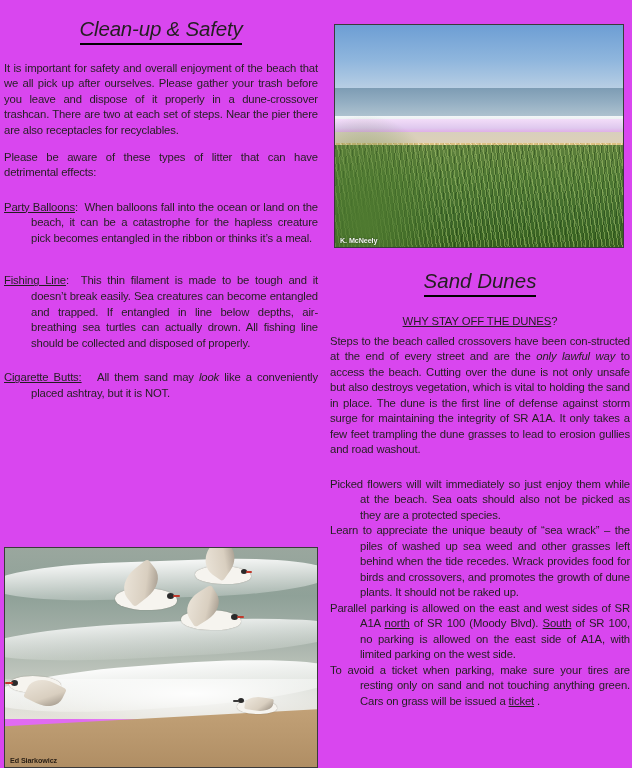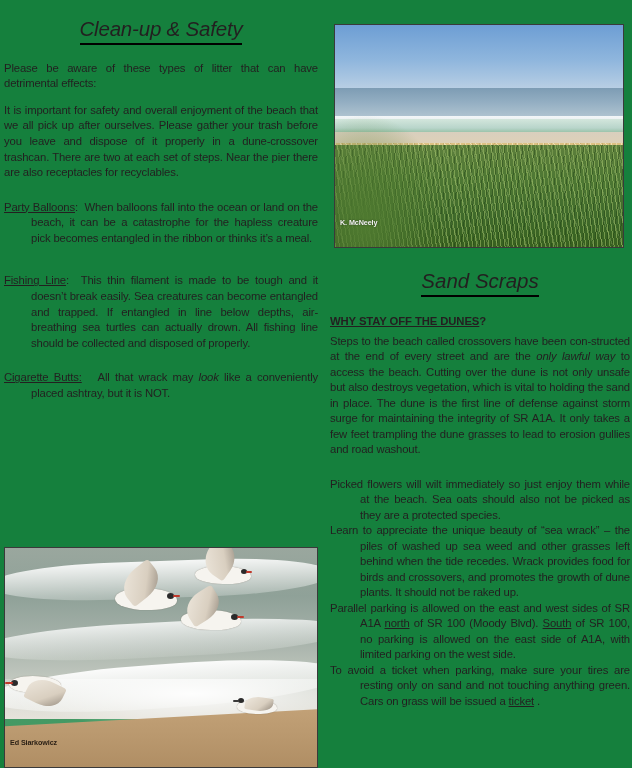--- a/index.html
+++ b/index.html
@@ -7,21 +7,21 @@
     margin: 0; padding: 0;
     width: 632px; height: 768px;
     background: #ffffff;
     font-family: "Liberation Sans", sans-serif;
     color: #231f20;
     overflow: hidden;
   }
   .page {
     position: relative;
     width: 632px; height: 768px;
-    background: #15803d;
+    background: #d946ef;
   }
 
   
   .col-left {
     position: absolute;
     left: 4px; top: 18px;
     width: 314px;
     height: 750px;
   }
   .col-right {
@@ -47,23 +47,23 @@
     display: inline-block;
   }
   .title-dunes {
     font-size: 20.5px;
     font-style: italic;
     text-align: center;
     margin: 14px 0 18px 0;
     line-height: 1.1;
   }
   .subhead {
-    text-align: left;
+    text-align: center;
     font-size: 11.3px;
-    font-weight: bold;
+    font-weight: normal;
     margin: 4px 0 7px 0;
     letter-spacing: -0.1px;
   }
   .subhead .u { text-decoration: underline; }
 
   
   p {
     margin: 0 0 11px 0;
     font-size: 11.3px;
     line-height: 15.6px;
@@ -90,21 +90,21 @@
   }
 
   
   .photo {
     position: relative;
     border: 1px solid #3a3a3a;
     overflow: hidden;
   }
   .credit {
     position: absolute;
-    left: 5px; bottom: 20px;
+    left: 5px; bottom: 2px;
     font-size: 7.2px;
     font-weight: bold;
     color: #f2f2f2;
     letter-spacing: -0.1px;
     text-shadow: 0 0 2px rgba(0,0,0,.55);
     z-index: 6;
   }
   .credit.dark {
     color: #2c2116;
     text-shadow: none;
@@ -230,38 +230,38 @@
 <body>
 
 <div class="page">
 
   <div class="col-left">
 
     <div class="title">
       <span class="u">Clean-up &amp; Safety</span>
     </div>
 
+    <p>It is important for safety and overall enjoyment of the beach that we all pick up after ourselves. Please gather your trash before you leave and dispose of it properly in a dune-crossover trashcan. There are two at each set of steps. Near the pier there are also receptacles for recyclables.</p>
+
     <p>Please be aware of these types of litter that can have detrimental effects:</p>
 
-    <p>It is important for safety and overall enjoyment of the beach that we all pick up after ourselves. Please gather your trash before you leave and dispose of it properly in a dune-crossover trashcan. There are two at each set of steps. Near the pier there are also receptacles for recyclables.</p>
-
     <div class="sp-8"></div>
 
     <p class="hang"><span class="lbl">Party Balloons</span><span>:</span>&nbsp;&nbsp;<span>When balloons fall into the ocean or land on the beach, it can be a catastrophe for the hapless creature pick becomes entangled in the ribbon or thinks it’s a meal.</span></p>
 
     <div class="sp-8"></div>
 
 
     <div class="sp-8"></div>
 
     <p class="hang"><span class="lbl">Fishing Line</span><span>:</span>&nbsp;&nbsp;<span>This thin filament is made to be tough and it doesn’t break easily.  Sea creatures can become entangled and trapped.  If entangled in line below depths, air-breathing sea turtles can actually drown. All fishing line should be collected and  disposed of properly.</span></p>
 
     <div class="sp-8"></div>
 
-    <p class="hang"><span class="lbl">Cigarette Butts:</span>&nbsp;&nbsp;&nbsp;<span>All that wrack may </span><span class="it">look</span><span> like a conveniently placed ashtray, but it is NOT.</span></p>
+    <p class="hang"><span class="lbl">Cigarette Butts:</span>&nbsp;&nbsp;&nbsp;<span>All them sand may </span><span class="it">look</span><span> like a conveniently placed ashtray, but it is NOT.</span></p>
   </div>
 
   <div class="photo" id="photo-birds">
     <div class="water"></div>
     <div class="wave1"></div>
     <div class="wave2"></div>
     <div class="wave3"></div>
     <div class="foam"></div>
     <div class="sand"></div>
 
@@ -310,21 +310,21 @@
     <div class="wetsand"></div>
     <div class="oats"></div>
     <div class="grass"></div>
     <div class="grass-left"></div>
     <div class="credit">K. McNeely</div>
   </div>
 
   <div class="col-right" style="top:256px;">
 
     <div class="title-dunes">
-      <span class="u" style="border-bottom:2.2px solid #000;padding-bottom:2px;display:inline-block;">Sand Scraps</span>
+      <span class="u" style="border-bottom:2.2px solid #000;padding-bottom:2px;display:inline-block;">Sand Dunes</span>
     </div>
 
     <div class="subhead"><span class="u">WHY  STAY OFF THE DUNES</span><span>?</span></div>
 
     <div class="rtext">
       <p><span>Steps to the beach called crossovers have been con-structed at the end of every street and are the </span><span class="it">only lawful way</span><span> to access the beach. Cutting over the dune is not only unsafe but also destroys vegetation, which is vital to holding the sand in place.  The dune is the first line of defense against storm surge for maintaining the integrity of SR A1A.  It only takes a few feet trampling the dune grasses to lead to erosion gullies and road washout.</span></p>
 
       <div class="sp-8"></div>
 
       <p class="hang-r" style="margin-bottom:0;">Picked flowers will wilt immediately so just enjoy them while at the beach. Sea oats should also not be picked as they are a protected species.</p>

